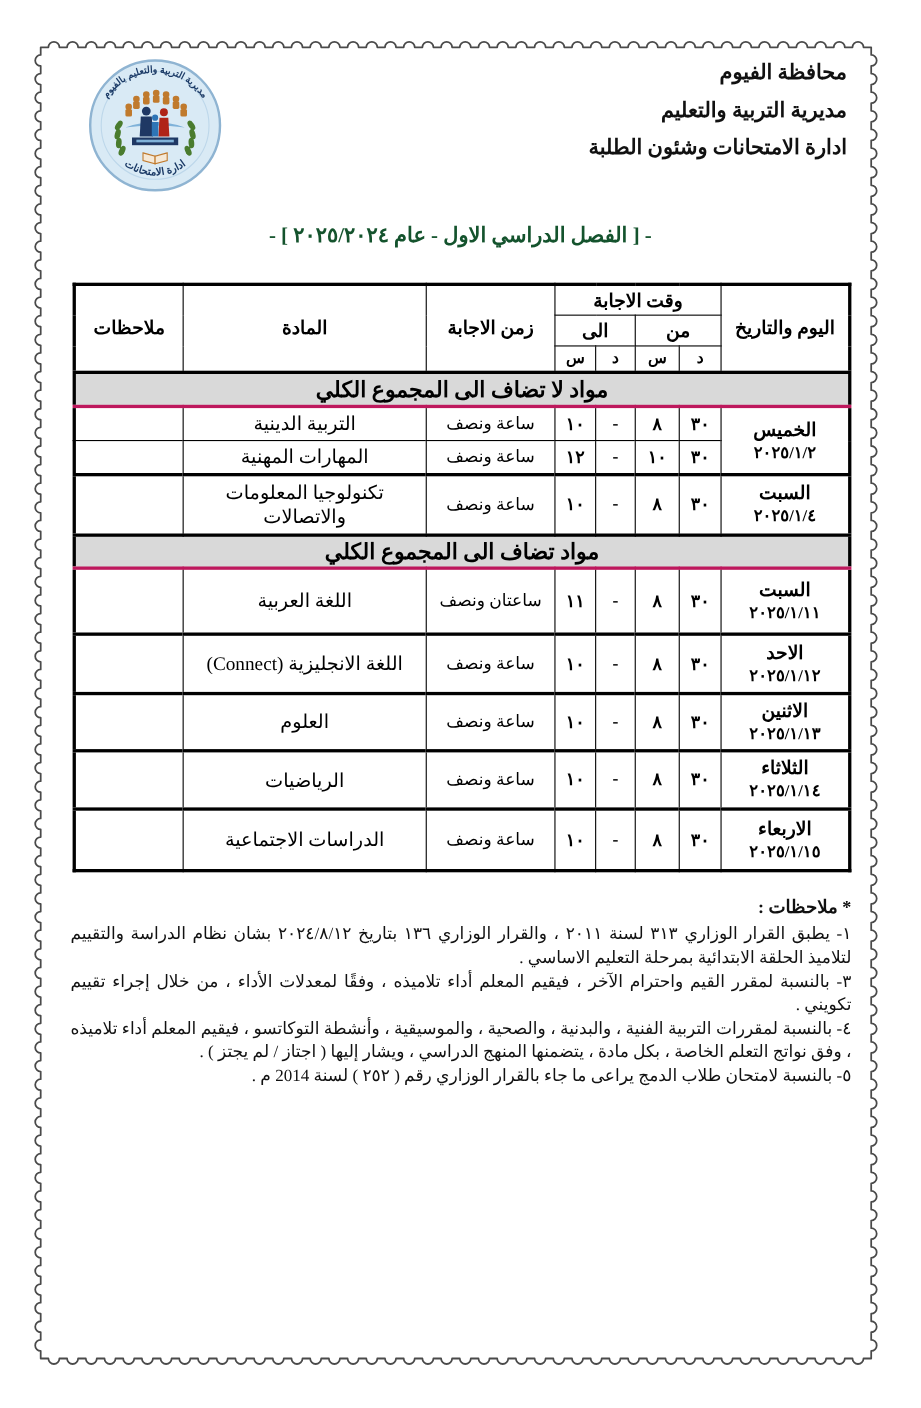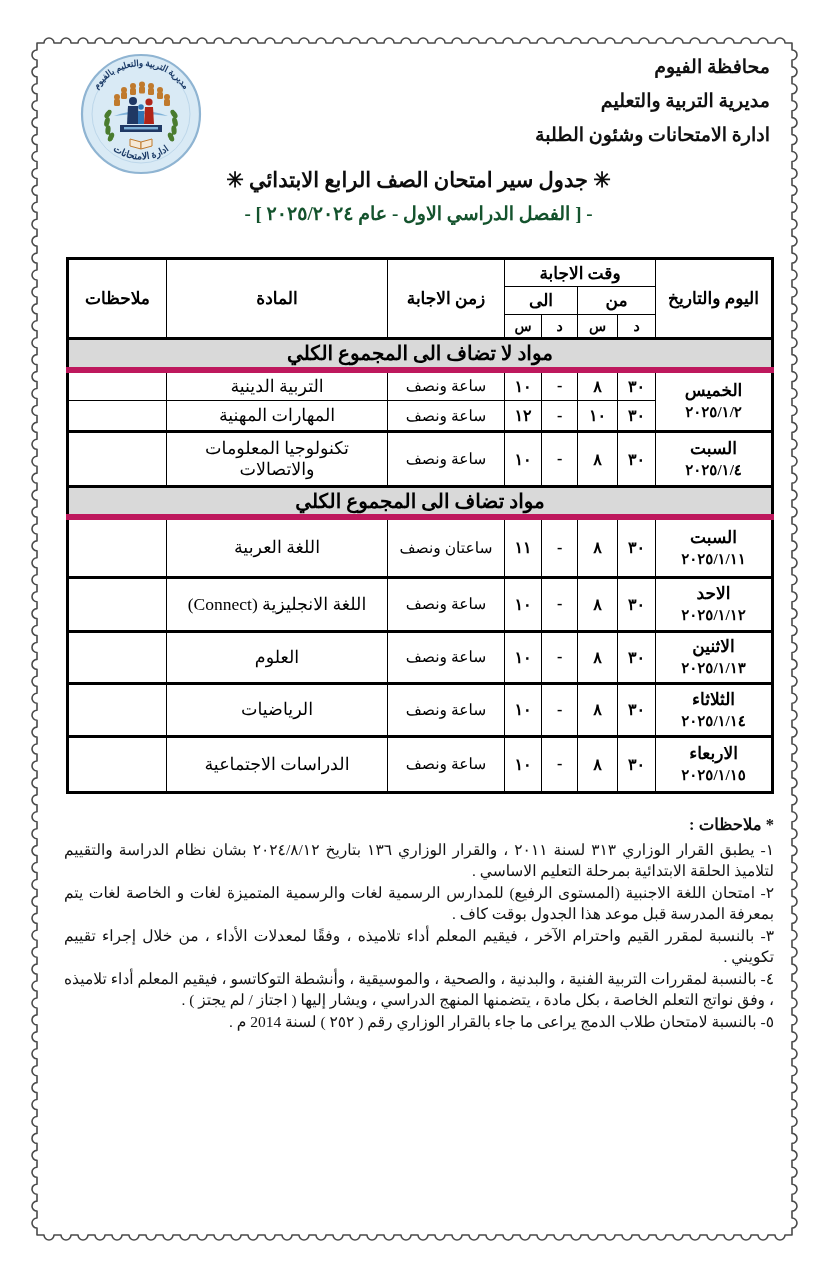--- a/index.html
+++ b/index.html
@@ -28,21 +28,21 @@
     position:absolute;left:66px;top:257px;width:705px;
     border-collapse:collapse;table-layout:fixed;direction:rtl;
     border:3px solid #000;text-align:center;
   }
   .et th,.et td{border:1px solid #000;padding:1px 2px;vertical-align:middle;overflow:hidden;}
   .et th{font-weight:700;font-size:17px;}
   .et .sub-th{font-size:17px;}
   .et .unit-th{font-size:14px;}
   tr.band-row td{
     background:#d9d9d9;font-weight:700;font-size:20px;
-    border-top:3px solid #000;border-bottom:6px solid #be185d;letter-spacing:0.5px;
+    border-top:3px solid #000;border-bottom:3px solid #be185d;letter-spacing:0.5px;
   }
   tr.gsep td, tr.gsep th{border-top:3px solid #000;}
   td.day-cell{font-weight:700;}
   .dayname{font-size:17px;font-weight:700;line-height:22px;}
   .daydate{font-size:15px;font-weight:700;line-height:20px;}
   td.num-cell{font-size:16px;font-weight:700;}
   td.dur-cell{font-size:15.5px;margin-top:20px;}
   td.subject-cell{font-size:17.5px;}
   td.note-cell{background:#fff;}
 
@@ -128,21 +128,20 @@
 
       <text font-size="8.6" font-weight="700" fill="#1b3a66">
         <textPath href="#arcTop" startOffset="50%" text-anchor="middle">مديرية التربية والتعليم بالفيوم</textPath>
       </text>
       <text font-size="9.4" font-weight="700" fill="#1b3a66">
         <textPath href="#arcBottom" startOffset="50%" text-anchor="middle">ادارة الامتحانات</textPath>
       </text>
     </svg>
   </div>
 
-  <div class="exam-title">✳ جدول سير امتحان الصف الرابع الابتدائي ✳</div>
   <div class="exam-subtitle">- [ الفصل الدراسي الاول - عام ٢٠٢٥/٢٠٢٤ ] -</div>
 
   <table class="et">
     <colgroup>
       <col style="width:117px">
         <col style="width:38px">
         <col style="width:40px">
         <col style="width:36px">
       <col style="width:37px">
         <col style="width:117px">
@@ -276,19 +275,18 @@
       <td class="dur-cell">ساعة ونصف</td>
       <td class="subject-cell">الدراسات الاجتماعية</td>
       <td class="note-cell"></td>
     </tr>
   </tbody>
     </table>
 
   <div class="notes-block">
     <div class="notes-heading">* ملاحظات :</div>
     <div class="note-item">١- يطبق القرار الوزاري ٣١٣ لسنة ٢٠١١ ، والقرار الوزاري ١٣٦ بتاريخ ٢٠٢٤/٨/١٢ بشان نظام الدراسة والتقييم لتلاميذ الحلقة الابتدائية بمرحلة التعليم الاساسي .</div>
-    <div class="note-item">٢- امتحان اللغة الاجنبية (المستوى الرفيع) للمدارس الرسمية لغات والرسمية المتميزة لغات و الخاصة لغات يتم بمعرفة المدرسة قبل موعد هذا الجدول بوقت كاف .</div>
     <div class="note-item">٣- بالنسبة لمقرر القيم واحترام الآخر ، فيقيم المعلم أداء تلاميذه ، وفقًا لمعدلات الأداء ، من خلال إجراء تقييم تكويني .</div>
     <div class="note-item">٤- بالنسبة لمقررات التربية الفنية ، والبدنية ، والصحية ، والموسيقية ، وأنشطة التوكاتسو ، فيقيم المعلم أداء تلاميذه ، وفق نواتج التعلم الخاصة ، بكل مادة ، يتضمنها المنهج الدراسي ، ويشار إليها ( اجتاز / لم يجتز ) .</div>
     <div class="note-item">٥- بالنسبة لامتحان طلاب الدمج يراعى ما جاء بالقرار الوزاري رقم ( ٢٥٢ ) لسنة 2014 م .</div>
   </div>
 
 </div>
 
 </body></html>

